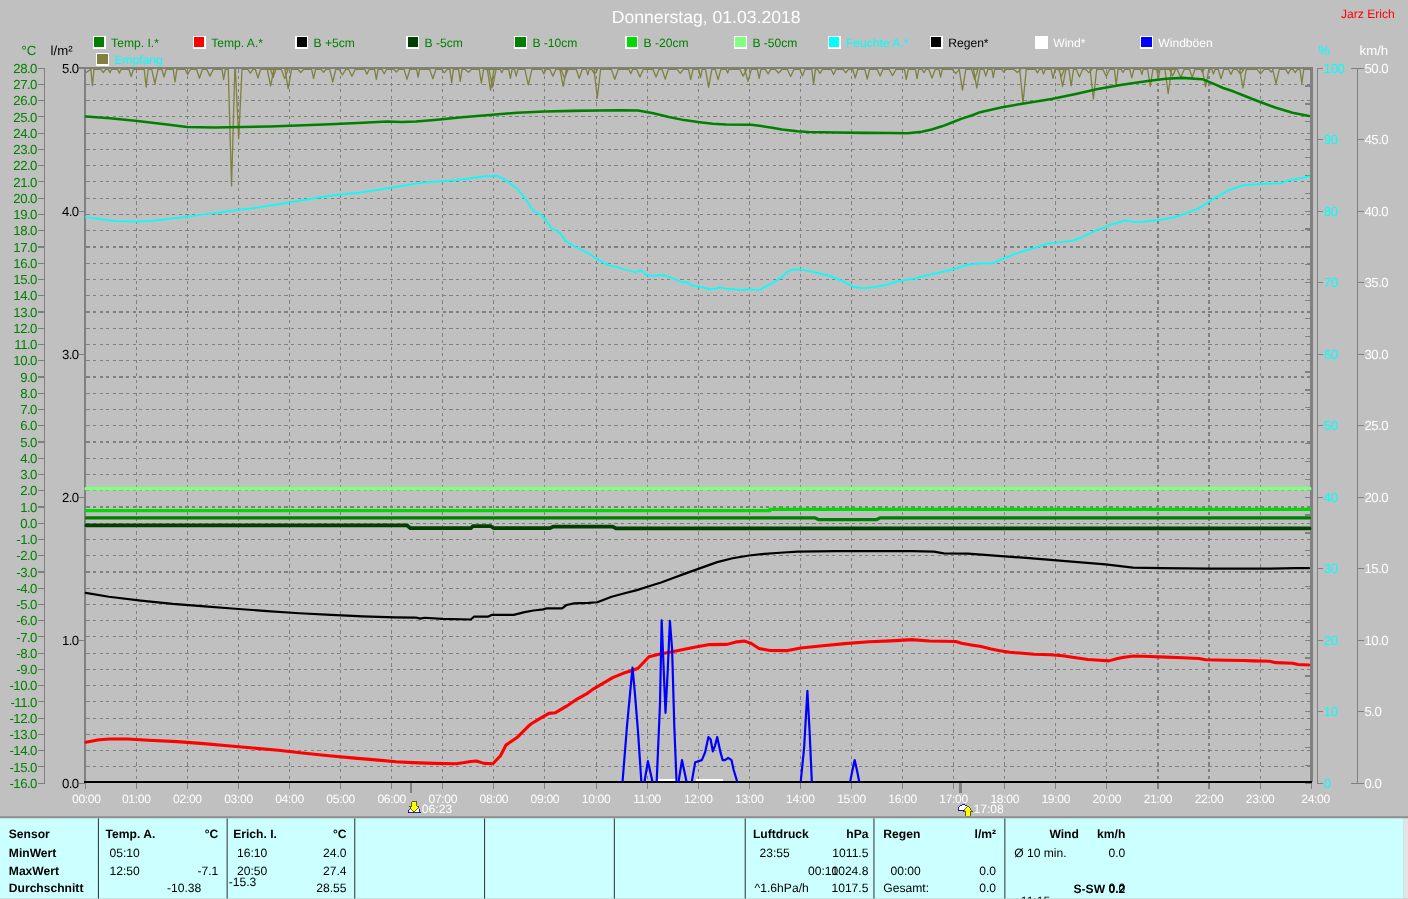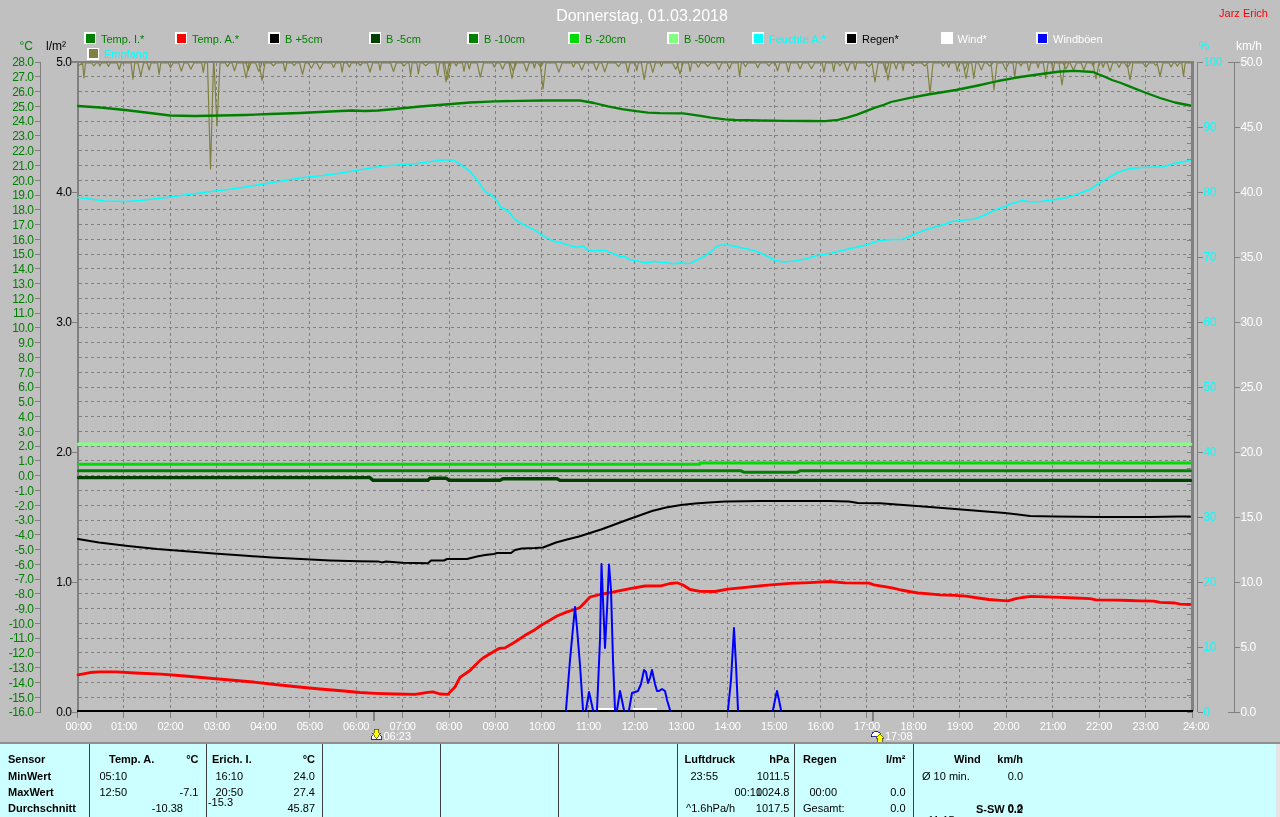--- a/index.html
+++ b/index.html
@@ -400,34 +400,34 @@
 <div style="position:absolute;left:322px;top:744px;width:1px;height:73px;background:#404040;"></div>
 <div style="position:absolute;left:440px;top:744px;width:1px;height:73px;background:#404040;"></div>
 <div style="position:absolute;left:558px;top:744px;width:1px;height:73px;background:#404040;"></div>
 <div style="position:absolute;left:677px;top:744px;width:1px;height:73px;background:#404040;"></div>
 <div style="position:absolute;left:794px;top:744px;width:1px;height:73px;background:#404040;"></div>
 <div style="position:absolute;left:913px;top:744px;width:1px;height:73px;background:#404040;"></div>
 <div class="tc" style="top:750.5px;left:8px;font-weight:bold;">Sensor</div>
 <div class="tc" style="top:767.5px;left:8px;font-weight:bold;">MinWert</div>
 <div class="tc" style="top:784px;left:8px;font-weight:bold;">MaxWert</div>
 <div class="tc" style="top:799.5px;left:8px;font-weight:bold;">Durchschnitt</div>
-<div class="tc" style="top:750.5px;left:109px;font-weight:bold;">Temp. A.</div>
+<div class="tc" style="top:750.5px;left:96px;font-weight:bold;">Temp. A.</div>
 <div class="tc" style="top:750.5px;right:1081.5px;text-align:right;font-weight:bold;">°C</div>
 <div class="tc" style="top:767.5px;left:99.5px;font-weight:normal;">05:10</div>
 <div class="tc" style="top:767.5px;right:1047px;text-align:right;font-weight:normal;margin-top:26px;">-15.3</div>
 <div class="tc" style="top:784px;left:99.5px;font-weight:normal;">12:50</div>
 <div class="tc" style="top:784px;right:1081.5px;text-align:right;font-weight:normal;">-7.1</div>
 <div class="tc" style="top:799.5px;right:1097px;text-align:left;font-weight:normal;">-10.38</div>
 <div class="tc" style="top:750.5px;left:212px;font-weight:bold;">Erich. I.</div>
 <div class="tc" style="top:750.5px;right:965px;text-align:right;font-weight:bold;">°C</div>
 <div class="tc" style="top:767.5px;left:215.5px;font-weight:normal;">16:10</div>
 <div class="tc" style="top:767.5px;right:965px;text-align:right;font-weight:normal;">24.0</div>
 <div class="tc" style="top:784px;left:215.5px;font-weight:normal;">20:50</div>
 <div class="tc" style="top:784px;right:965px;text-align:right;font-weight:normal;">27.4</div>
-<div class="tc" style="top:799.5px;right:965px;text-align:right;font-weight:normal;">45.87</div>
+<div class="tc" style="top:799.5px;right:965px;text-align:right;font-weight:normal;">28.55</div>
 <div class="tc" style="top:750.5px;left:684.5px;font-weight:bold;">Luftdruck</div>
 <div class="tc" style="top:750.5px;right:490.5px;text-align:right;font-weight:bold;">hPa</div>
 <div class="tc" style="top:767.5px;left:690.5px;font-weight:normal;">23:55</div>
 <div class="tc" style="top:767.5px;right:490.5px;text-align:right;font-weight:normal;">1011.5</div>
 <div class="tc" style="top:784px;left:690.5px;font-weight:normal;margin-left:44px;">00:10</div>
 <div class="tc" style="top:784px;right:490.5px;text-align:right;font-weight:normal;">1024.8</div>
 <div class="tc" style="top:799.5px;left:686px;font-weight:normal;">^1.6hPa/h</div>
 <div class="tc" style="top:799.5px;right:490.5px;text-align:right;font-weight:normal;">1017.5</div>
 <div class="tc" style="top:750.5px;left:803px;font-weight:bold;">Regen</div>
 <div class="tc" style="top:750.5px;right:374.5px;text-align:right;font-weight:bold;">l/m²</div>

